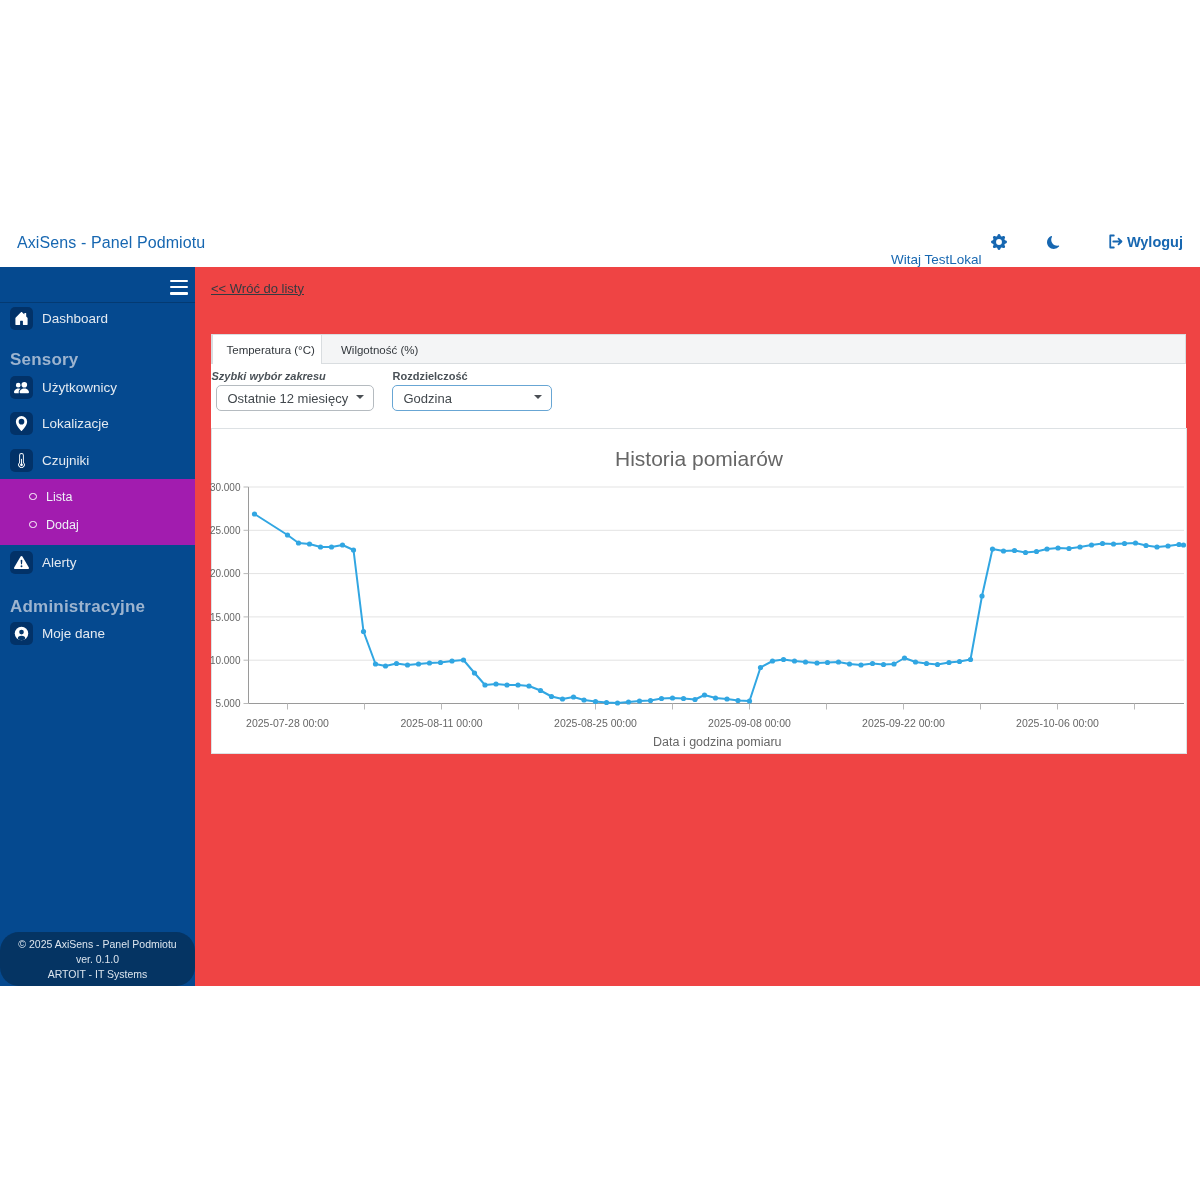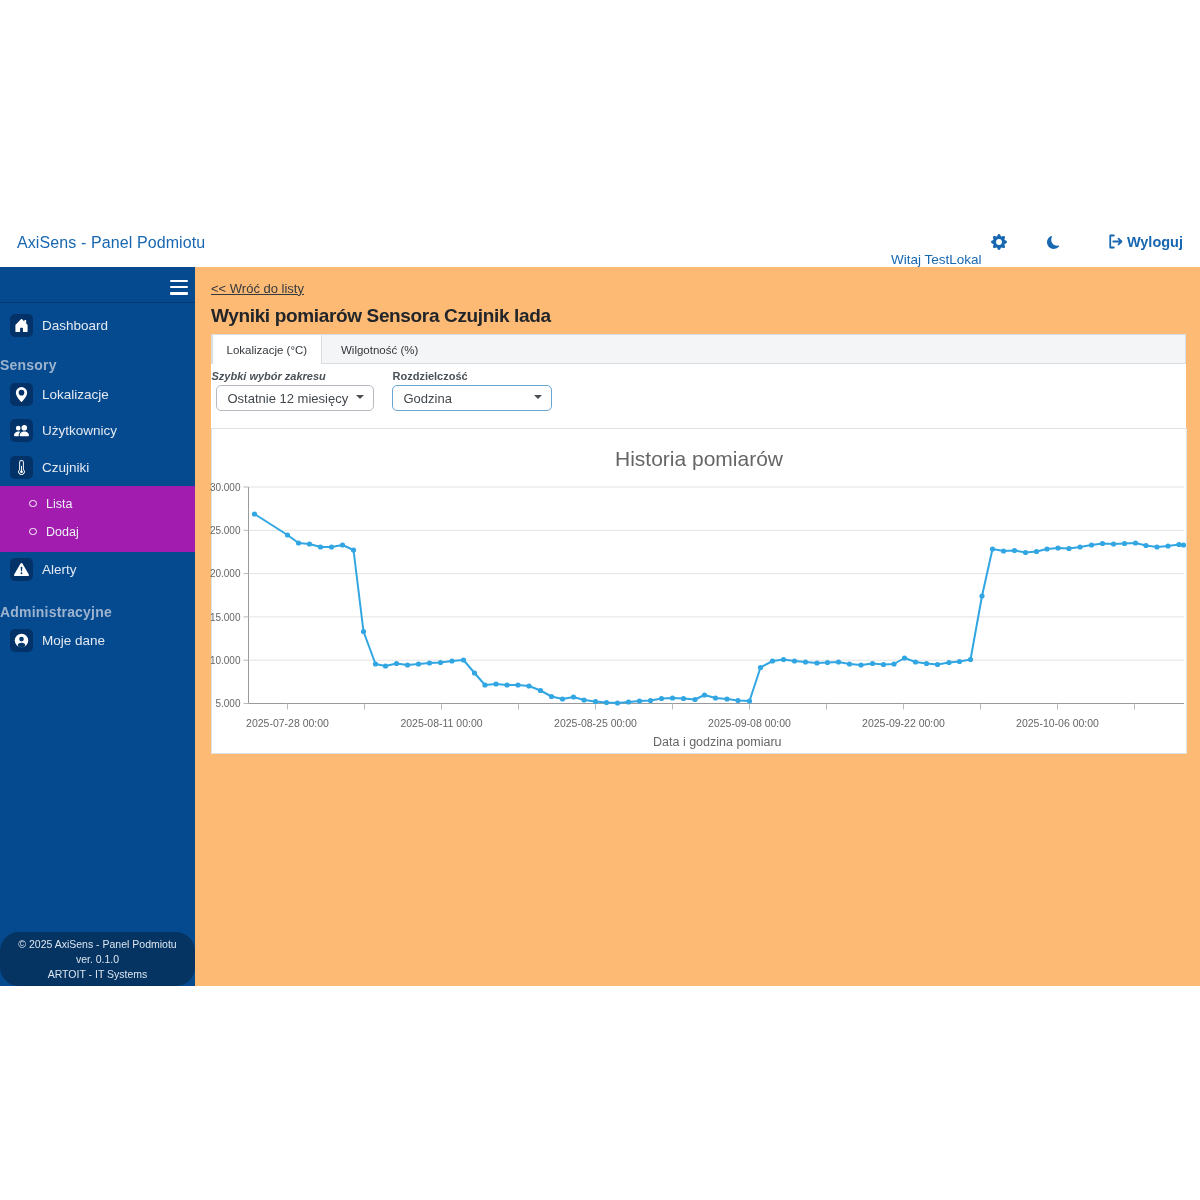--- a/index.html
+++ b/index.html
@@ -11,38 +11,38 @@
   .witaj { position:absolute; left:891px; top:10.5px; font-size:13.5px; color:#1767b1;margin-top:16px; }
   .gear { position:absolute; left:991px; top:9px; width:16px; height:16px; color:#1767b1; }
   .moon { position:absolute; left:1047px; top:11px; width:13px; height:13px; color:#1767b1; }
   .logout { position:absolute; right:17px; top:9px; font-size:14.5px; font-weight:bold; color:#1767b1; }
   .logout svg { vertical-align:-2px; margin-right:4px; }
 
   .sidebar { position:absolute; left:0; top:42px; width:195px; height:719px; background:#05498f; color:#e9eef4; }
   .burgrow { position:absolute; left:0; top:0; width:195px; height:36px; border-bottom:1px solid rgba(0,0,0,0.2); }
   .burger { position:absolute; right:7.5px; top:12.5px; width:17.5px; height:14px; }
   .burger div { height:2.4px; background:#ffffff; border-radius:1px; margin-bottom:4.1px; }
-  .navlist { position:absolute; left:0; top:36px; width:223px; }
+  .navlist { position:absolute; left:0; top:29px; width:223px; }
   .item { position:relative; height:36.5px; }
   .item .badge { position:absolute; left:10px; top:50%; margin-top:-11.5px; width:23px; height:23px; background:rgba(0,20,50,0.42); border-radius:5px; }
   .item .badge svg { position:absolute; left:4px; top:4px; }
   .item .label { position:absolute; left:42px; top:50%; margin-top:-7.5px; font-size:13.5px; color:#e4eaf1; }
   .item .chev { position:absolute; right:14px; top:50%; margin-top:-5px; width:10px; height:10px; color:#d9e1ea; }
-  .section { font-size:14px; font-weight:bold; color:#9db4cf; letter-spacing:0.2px; }
+  .section { padding-left:10px; font-size:17px; font-weight:bold; color:#9db4cf; letter-spacing:0.2px; }
   .sec1 { height:29px; padding-top:9.5px; }
   .sec2 { height:34px; padding-top:15.5px; }
   .submenu { background:#a21caf; width:195px; padding:4px 0 6px 0; }
   .subitem { position:relative; height:28px; }
   .subitem .bullet { position:absolute; left:29px; top:50%; margin-top:-3.8px; width:7.6px; height:7.6px; border:1.4px solid #ffffff; border-radius:50%; }
   .subitem .slabel { position:absolute; left:46px; top:50%; margin-top:-7px; font-size:12.5px; color:#eef2f7; }
   .sfoot { position:absolute; left:0; top:665px; width:195px; height:54px; background:#053463; text-align:center; color:#dce5ee; font-size:10.5px;border-radius:19px; }
   .sfoot div { margin-top:3px; }
   .sfoot .l1 { margin-top:6px; }
 
-  .main { position:absolute; left:195px; top:42px; width:1005px; height:719px; background:#fdba74; }
+  .main { position:absolute; left:195px; top:42px; width:1005px; height:719px; background:#ef4444; }
   .back { position:absolute; left:16px; top:13.5px; font-size:13px; color:#343a40; text-decoration:underline; }
   .h1 { position:absolute; left:16px; top:38px; font-size:19px; font-weight:bold; color:#212529; letter-spacing:-0.35px; }
   .tabstrip { position:absolute; left:15.5px; top:66.5px; width:975px; height:30px; background:#f4f5f6; border:1px solid #d9dde0; }
   .tab-active { position:absolute; left:0px; top:-1px; width:110px; height:31px; background:#ffffff; border:1px solid #d9dde0; border-bottom:none; }
   .tab-active span { position:absolute; left:14px; top:9px; font-size:11.5px; color:#33383d; white-space:nowrap; }
   .tab-inactive { position:absolute; left:129.5px; top:9px; font-size:11.5px; color:#33383d; white-space:nowrap; }
   .tabbody { position:absolute; left:15.5px; top:96.5px; width:975px; height:64.5px; background:#ffffff; }
   .flabel { position:absolute; top:6px; font-size:11px; font-weight:bold; color:#4a5157; }
   .sel { position:absolute; top:21px; height:26px; background:#ffffff; border:1px solid #b5bbc0; border-radius:5px; font-size:13px; color:#42484d; }
   .sel .txt { position:absolute; left:11px; top:5px;text-align:center; }
@@ -80,36 +80,36 @@
         <div class="badge">
             <svg width="15" height="15" viewBox="0 0 16 16" fill="#fff">
               <path d="M6.5 14.5v-3.505c0-.245.25-.495.5-.495h2c.25 0 .5.25.5.5v3.5a.5.5 0 0 0 .5.5h4a.5.5 0 0 0 .5-.5v-7a.5.5 0 0 0-.146-.354L13 5.793V2.5a.5.5 0 0 0-.5-.5h-1a.5.5 0 0 0-.5.5v1.293L8.354 1.146a.5.5 0 0 0-.708 0l-6 6A.5.5 0 0 0 1.5 7.5v7a.5.5 0 0 0 .5.5h4a.5.5 0 0 0 .5-.5"></path>
             </svg>
           </div>
         <div class="label">Dashboard</div>
       </div>
       <div class="section sec1">Sensory</div>
       <div class="item">
         <div class="badge">
-            <svg width="15" height="15" viewBox="0 0 16 16" fill="#fff">
-              <path d="M8 16s6-5.686 6-10A6 6 0 0 0 2 6c0 4.314 6 10 6 10m0-7a3 3 0 1 1 0-6 3 3 0 0 1 0 6"></path>
-            </svg>
-          </div>
-        <div class="label">Lokalizacje</div>
+            <svg width="15" height="15" viewBox="0 0 16 16" fill="#fff" style="position:absolute;left:4px;top:4px;">
+              <path d="M7 14s-1 0-1-1 1-4 5-4 5 3 5 4-1 1-1 1zm4-6a3 3 0 1 0 0-6 3 3 0 0 0 0 6m-5.784 6A2.24 2.24 0 0 1 5 13c0-1.355.68-2.75 1.936-3.72A6.3 6.3 0 0 0 5 9c-4 0-5 3-5 4s1 1 1 1zM4.5 8a2.5 2.5 0 1 0 0-5 2.5 2.5 0 0 0 0 5"></path>
+            </svg>
+          </div>
+        <div class="label">Użytkownicy</div>
         <svg class="chev" viewBox="0 0 16 16" fill="currentColor">
             <path d="M4.646 1.646a.5.5 0 0 1 .708 0l6 6a.5.5 0 0 1 0 .708l-6 6a.5.5 0 0 1-.708-.708L10.293 8 4.646 2.354a.5.5 0 0 1 0-.708z"></path>
           </svg>
       </div>
       <div class="item">
         <div class="badge">
-            <svg width="15" height="15" viewBox="0 0 16 16" fill="#fff" style="position:absolute;left:4px;top:4px;">
-              <path d="M7 14s-1 0-1-1 1-4 5-4 5 3 5 4-1 1-1 1zm4-6a3 3 0 1 0 0-6 3 3 0 0 0 0 6m-5.784 6A2.24 2.24 0 0 1 5 13c0-1.355.68-2.75 1.936-3.72A6.3 6.3 0 0 0 5 9c-4 0-5 3-5 4s1 1 1 1zM4.5 8a2.5 2.5 0 1 0 0-5 2.5 2.5 0 0 0 0 5"></path>
-            </svg>
-          </div>
-        <div class="label">Użytkownicy</div>
+            <svg width="15" height="15" viewBox="0 0 16 16" fill="#fff">
+              <path d="M8 16s6-5.686 6-10A6 6 0 0 0 2 6c0 4.314 6 10 6 10m0-7a3 3 0 1 1 0-6 3 3 0 0 1 0 6"></path>
+            </svg>
+          </div>
+        <div class="label">Lokalizacje</div>
         <svg class="chev" viewBox="0 0 16 16" fill="currentColor">
             <path d="M4.646 1.646a.5.5 0 0 1 .708 0l6 6a.5.5 0 0 1 0 .708l-6 6a.5.5 0 0 1-.708-.708L10.293 8 4.646 2.354a.5.5 0 0 1 0-.708z"></path>
           </svg>
       </div>
       <div class="item">
         <div class="badge">
             <svg width="15" height="15" viewBox="0 0 16 16" fill="#fff">
               <path d="M9.5 12.5a1.5 1.5 0 1 1-2-1.415V6.5a.5.5 0 0 1 1 0v4.585a1.5 1.5 0 0 1 1 1.415"></path>
               <path d="M5.5 2.5a2.5 2.5 0 0 1 5 0v7.55a3.5 3.5 0 1 1-5 0zM8 1a1.5 1.5 0 0 0-1.5 1.5v7.987l-.167.15a2.5 2.5 0 1 0 3.333 0l-.166-.15V2.5A1.5 1.5 0 0 0 8 1"></path>
             </svg>
@@ -158,24 +158,23 @@
     </div>
     <div class="sfoot">
       <div class="l1">© 2025 AxiSens - Panel Podmiotu</div>
       <div>ver. 0.1.0</div>
       <div>ARTOIT - IT Systems</div>
     </div>
   </div>
 
   <div class="main">
     <div class="back">&lt;&lt; Wróć do listy</div>
-    <div class="h1">Wyniki pomiarów Sensora Czujnik lada</div>
     <div class="tabstrip">
       <div class="tab-active">
-          <span>Lokalizacje (°C)</span>
+          <span>Temperatura (°C)</span>
         </div>
       <div class="tab-inactive">Wilgotność (%)</div>
     </div>
     <div class="tabbody">
       <div class="flabel" style="left:1px;font-style:italic;">Szybki wybór zakresu</div>
       <div class="sel" style="left:5px; width:158px;">
           <span class="txt">Ostatnie 12 miesięcy</span>
           <span class="arr"></span>
         </div>
       <div class="flabel" style="left:182px;">Rozdzielczość</div>

